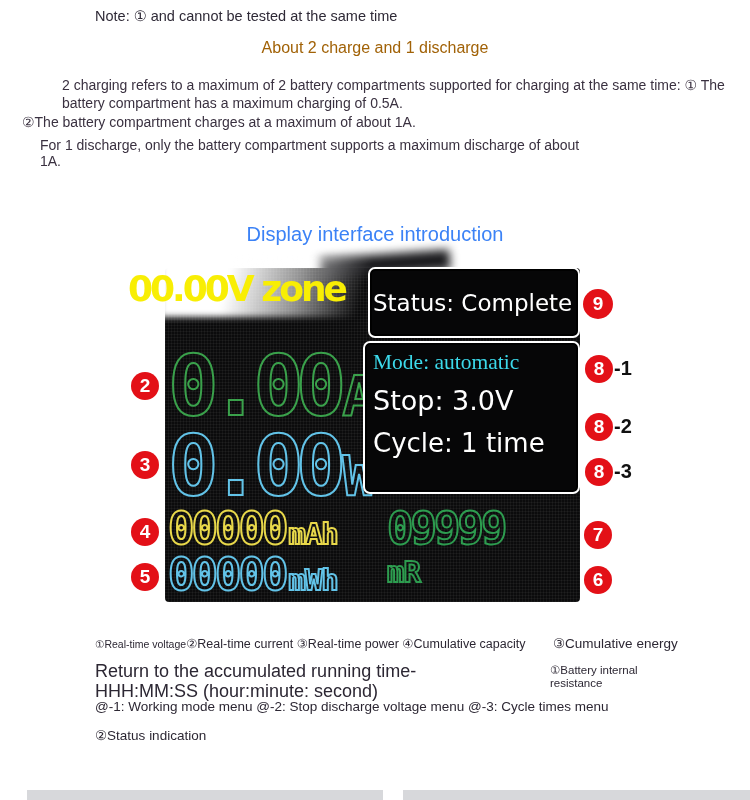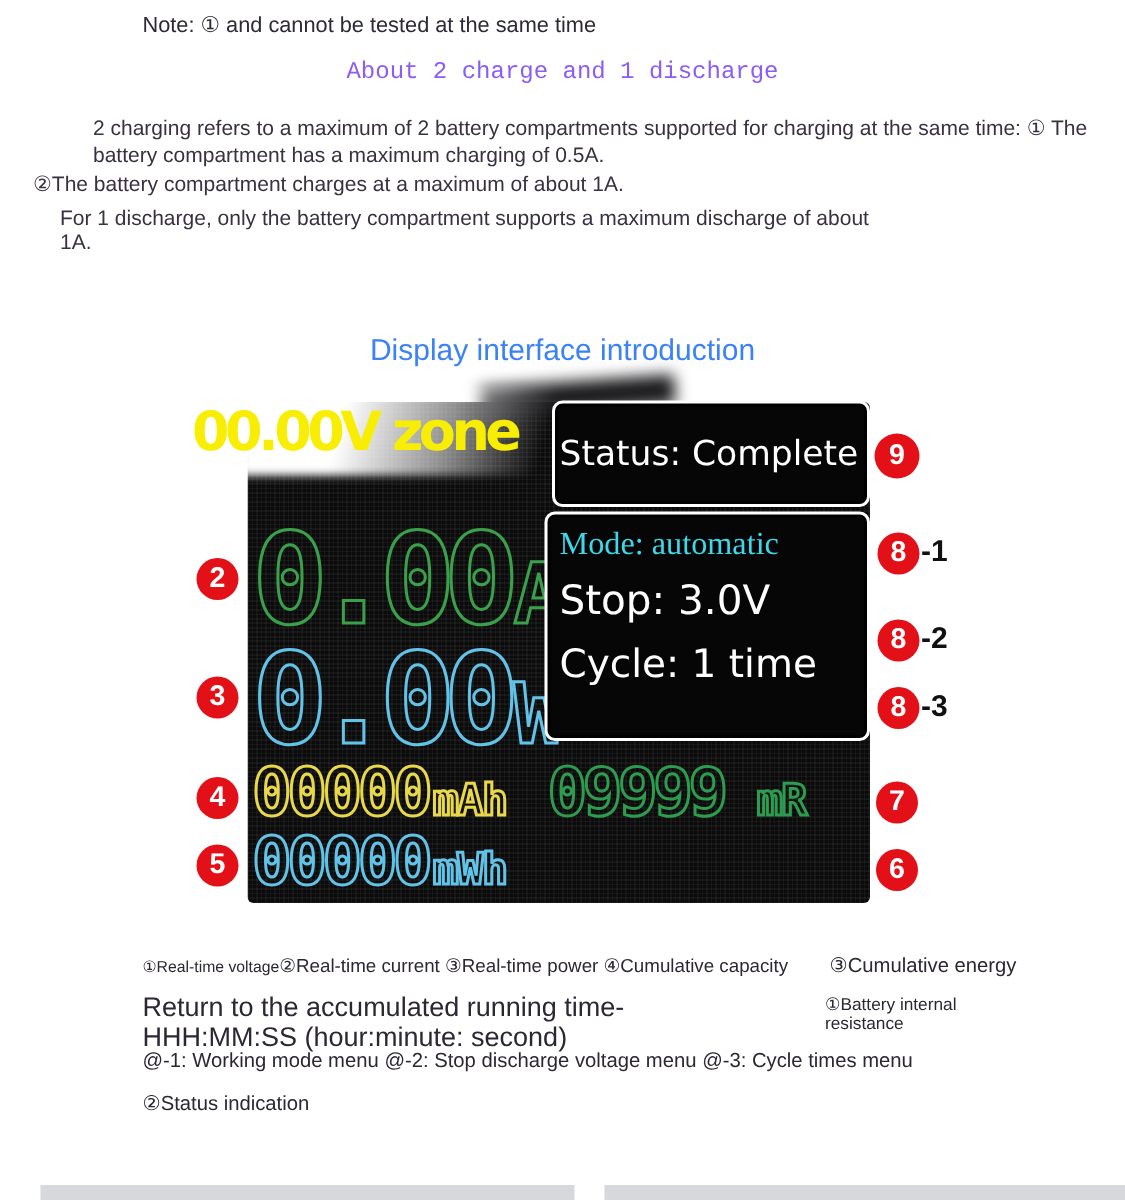--- a/index.html
+++ b/index.html
@@ -3,21 +3,21 @@
 <meta charset="utf-8">
 <style>
   * { margin:0; padding:0; box-sizing:border-box; }
   html,body { width:750px; height:800px; background:#ffffff; overflow:hidden;
               font-family:"Liberation Sans", sans-serif; }
   .page { position:relative; width:731px; height:800px; background:#fff; }
 
   
   .note   { position:absolute; left:95px;  top:8px;  font-size:14.5px; color:#2e2936; }
   .redhead{ position:absolute; left:0; width:750px; top:39px; text-align:center;
-            font-size:16px; color:#8b5cf6;font-family:Liberation Mono, monospace; }
+            font-size:16px; color:#a16207; }
   .para1  { position:absolute; left:62px; top:76px; width:676px; font-size:14px;
             line-height:1.3; color:#3a3140; }
   .para2  { position:absolute; left:22px; top:114px; width:600px; font-size:14px; color:#3a3140; }
   .para3  { position:absolute; left:40px; top:137px; width:548px; font-size:14px;
             line-height:1.15; color:#3a3140; }
   .sectitle{ position:absolute; left:0; width:750px; top:223px; text-align:center;
              font-size:20px; font-weight:500; color:#3b82f6; }
 
   
   .panel { position:absolute; left:165px; top:268px; width:415px; height:334px;
@@ -59,21 +59,21 @@
   }
   .row-a   { left:168px; top:340px; }
   .row-w   { left:168px; top:420px; }
   .row-mah { left:168px; top:504px; }
   .row-mwh { left:168px; top:550px; }
   .big    { font-size:84px; letter-spacing:-8px; line-height:1.1; }
   .bigunit{ font-size:56px; letter-spacing:0; margin-left:4px; }
   .mid    { font-size:44px; letter-spacing:-3px; line-height:1.15; }
   .midunit{ font-size:29px; letter-spacing:-1px; margin-left:3px; }
   .right-group { position:absolute; left:365px; display:flex; align-items:baseline; }
-  .g-res  { top:504px; }
+  .g-res  { top:504px;flex-direction:column; }
   .g-time { top:550px; }
   .time   { font-size:44px; letter-spacing:-6px; line-height:1.15; }
 
   
   .co { position:absolute; width:28px; height:28px; border-radius:50%;
         background:#e31017; color:#fff; display:flex; align-items:center; justify-content:center;
         font-weight:bold; font-size:19px; z-index:6;
         font-family:"Liberation Sans", sans-serif; }
   .co-suffix { position:absolute; font-weight:bold; font-size:20px; color:#111; z-index:6; }
   .co2 { left:131px; top:372px; }  .co3 { left:131px; top:451px; }

